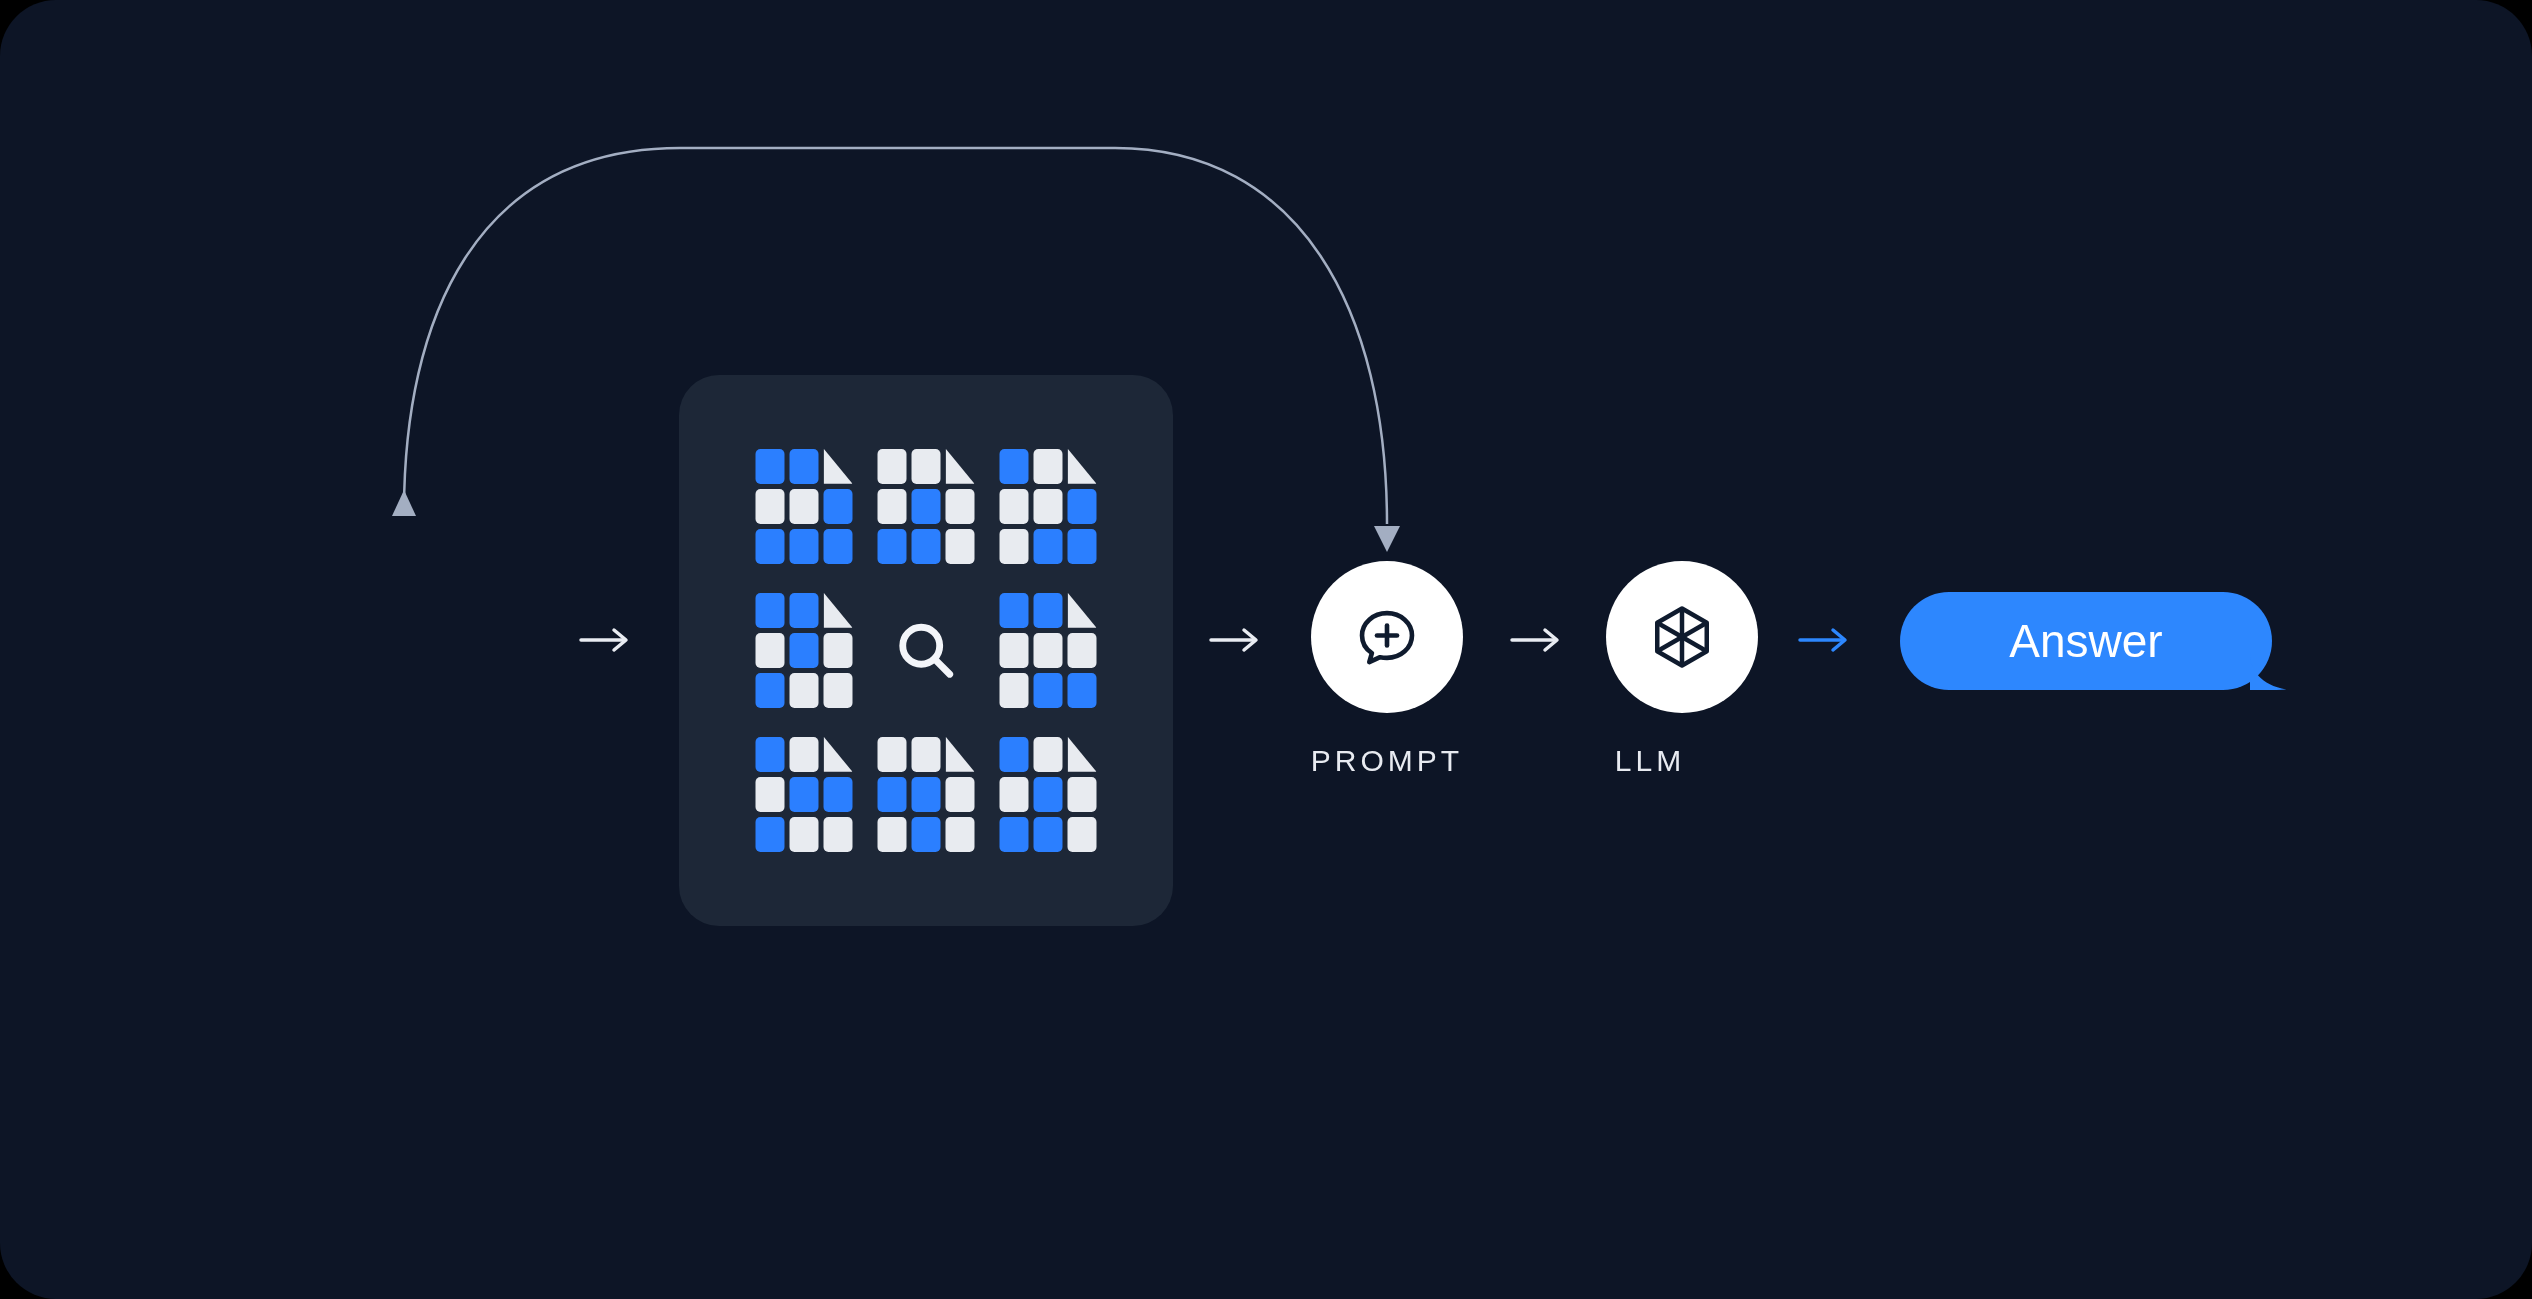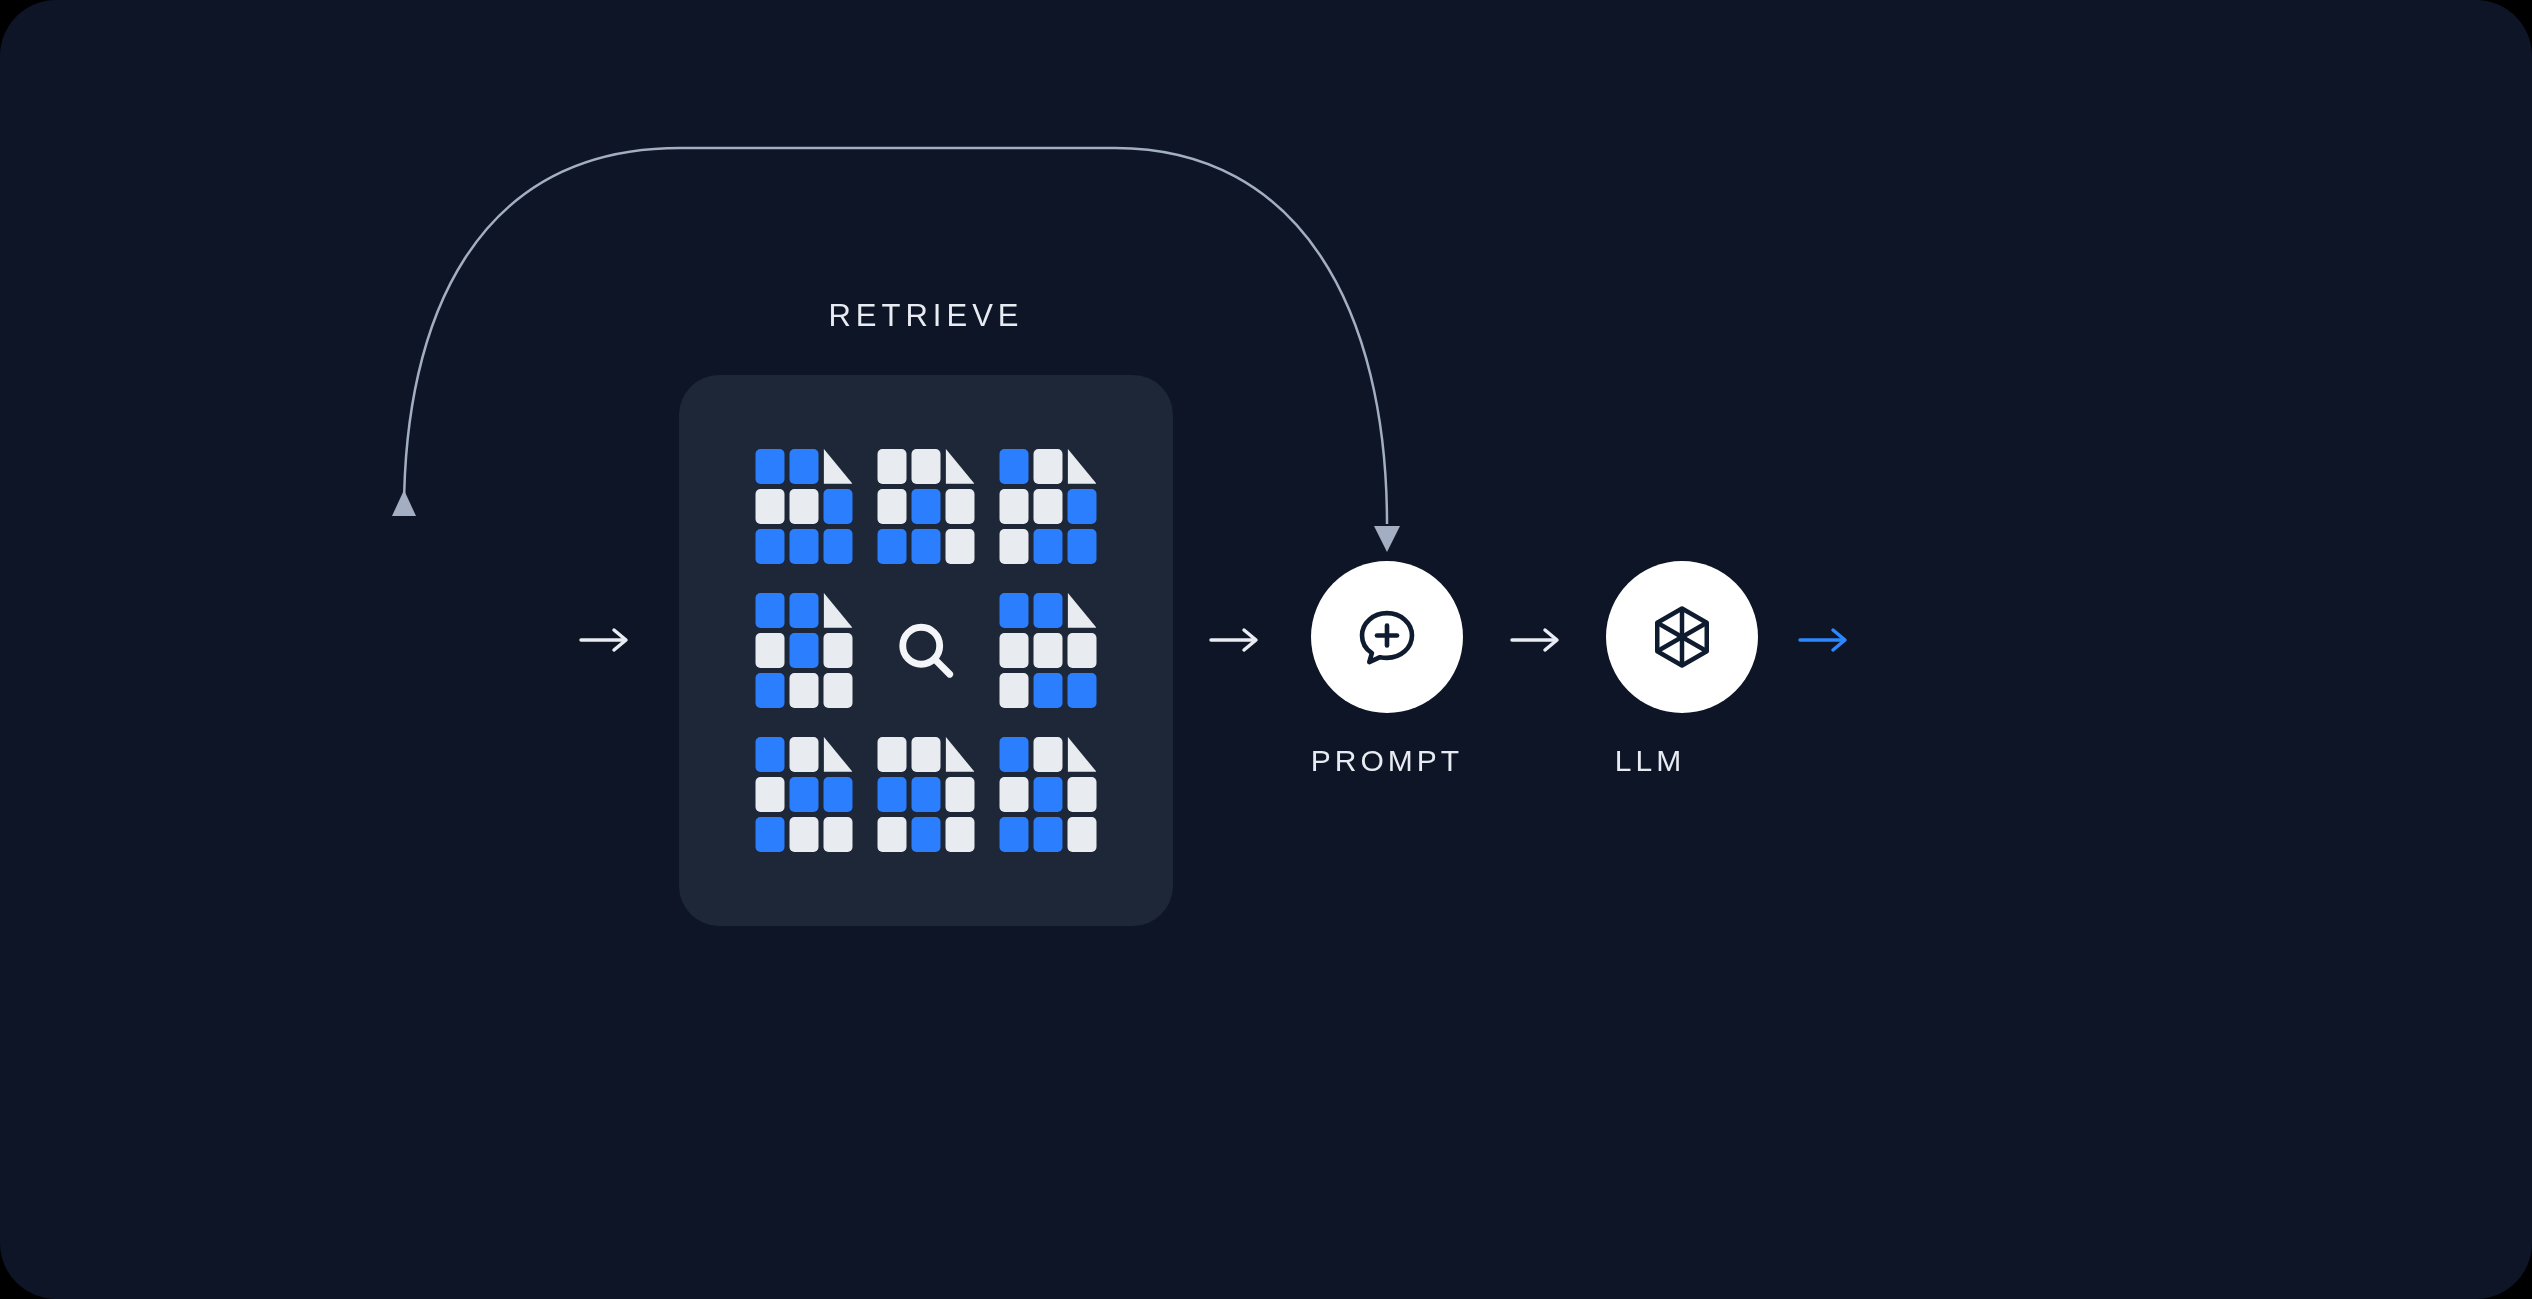--- a/index.html
+++ b/index.html
@@ -144,21 +144,20 @@
     <polygon points="404,490 392,516 416,516" fill="currentColor"></polygon>
     <polygon points="1387,552 1374,526 1400,526" fill="currentColor"></polygon>
   </svg>
 
 
   <svg class="arrow arrow-1" viewBox="0 0 54 38">
     <line x1="3" y1="19" x2="46" y2="19" stroke="currentColor" stroke-width="3.5" stroke-linecap="round"></line>
     <polyline points="36,9 48,19 36,29" fill="none" stroke="currentColor" stroke-width="3.5" stroke-linecap="round" stroke-linejoin="round"></polyline>
   </svg>
 
-  <div class="retrieve-label">RETRIEVE</div>
   <div class="panel">
     <div class="doc-grid">
       <div class="doc">
           <span class="cell blue"></span>
           <span class="cell blue"></span>
           <span class="cell fold"></span>
           <span class="cell light"></span>
           <span class="cell light"></span>
           <span class="cell blue"></span>
           <span class="cell blue"></span>
@@ -278,14 +277,20 @@
       <line x1="40.5" y1="14.5" x2="7.5" y2="33.5" stroke="currentColor" stroke-width="3"></line>
     </svg>
   </div>
   <div class="node-label label-llm">LLM</div>
 
   <svg class="arrow arrow-4" viewBox="0 0 54 38">
     <line x1="3" y1="19" x2="46" y2="19" stroke="currentColor" stroke-width="3.5" stroke-linecap="round"></line>
     <polyline points="36,9 48,19 36,29" fill="none" stroke="currentColor" stroke-width="3.5" stroke-linecap="round" stroke-linejoin="round"></polyline>
   </svg>
 
+  <div class="bubble answer">
+    <svg class="tail tail-right" viewBox="0 0 44 44">
+      <path d="M44 4 C44 22 32 38 4 43.5 C18 44.5 32 44 44 44 Z" fill="currentColor"></path>
+    </svg>
+    <span>Answer</span>
+  </div>
 
 </div>
 
 </body></html>

